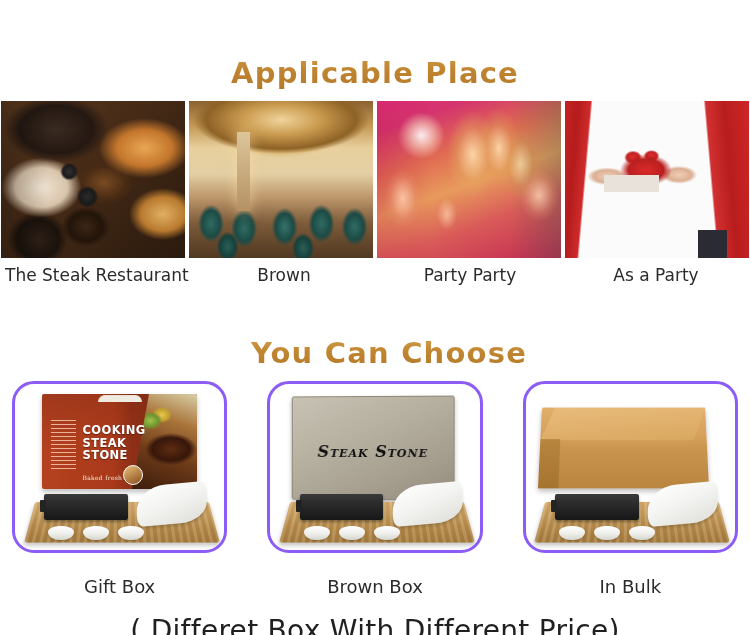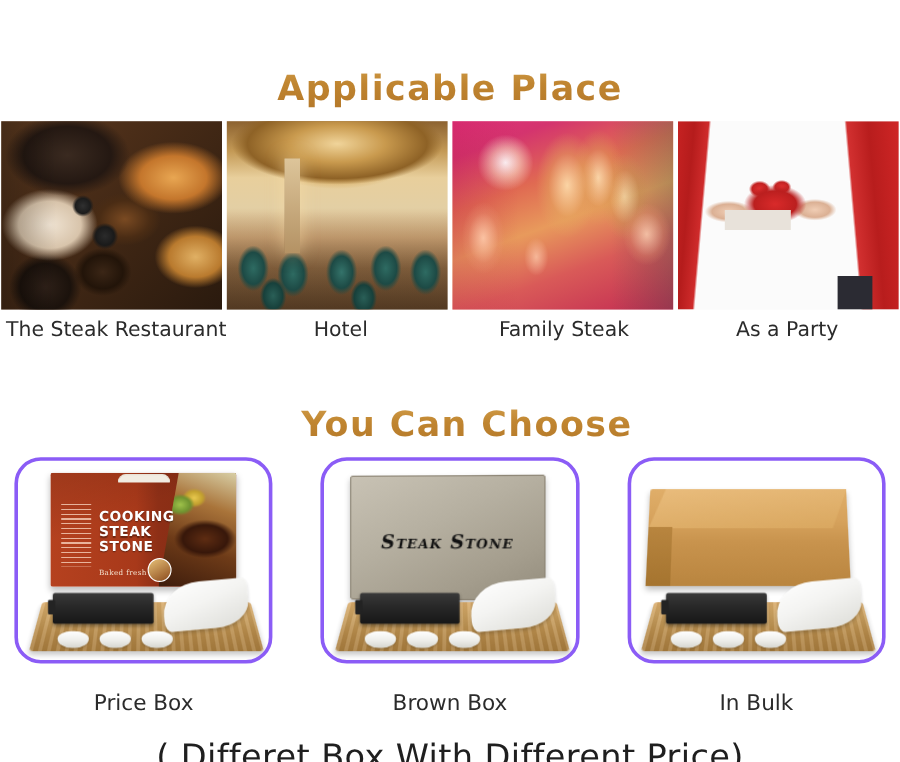--- a/index.html
+++ b/index.html
@@ -371,22 +371,22 @@
 
 <div class="photo-row">
   <div class="photo-cell ph-steak"></div>
   <div class="photo-cell ph-hotel"></div>
   <div class="photo-cell ph-party"></div>
   <div class="photo-cell ph-gift"></div>
 </div>
 
 <div class="caption-row">
   <div class="cap cap-first">The Steak Restaurant</div>
-  <div class="cap">Hotel</div>
-  <div class="cap">Family Steak</div>
+  <div class="cap">Brown</div>
+  <div class="cap">Party Party</div>
   <div class="cap">As a Party</div>
 </div>
 
 <div id="heading-choose" class="section-heading">You Can Choose</div>
 
 <div class="panel-row">
 
   <div class="panel">
     <div class="colorbox">
       <div class="cb-handle"></div>
@@ -431,18 +431,18 @@
     <div class="plate"></div>
     <div class="bowls">
       <div class="bowl"></div>
       <div class="bowl"></div>
       <div class="bowl"></div>
     </div>
   </div>
 </div>
 
 <div class="panel-caption-row">
-  <div class="pcap">Price Box</div>
+  <div class="pcap">Gift Box</div>
   <div class="pcap">Brown Box</div>
   <div class="pcap">In Bulk</div>
 </div>
 
 <div class="footer-note">( Differet Box With Different Price)</div>
 
 </body></html>

